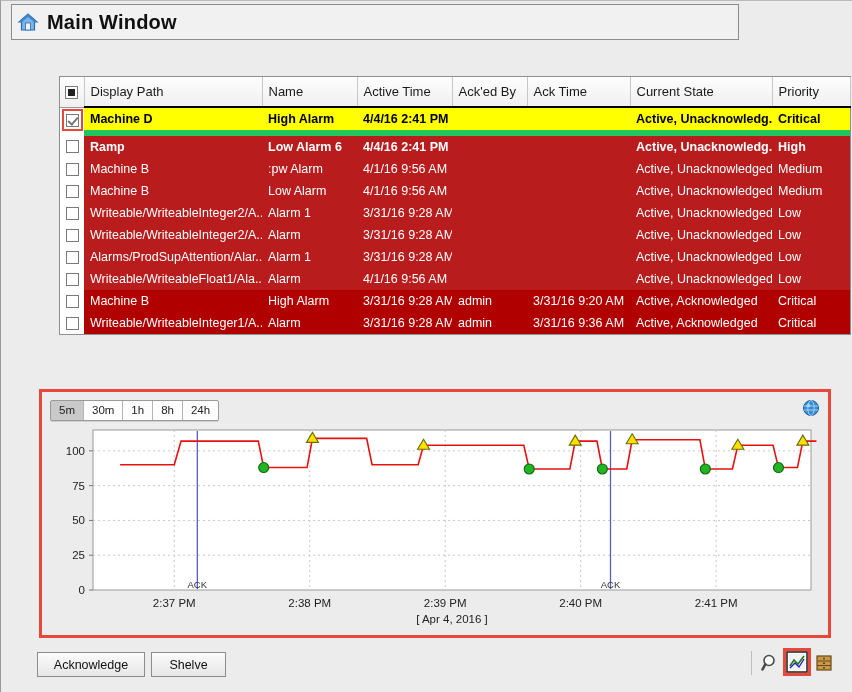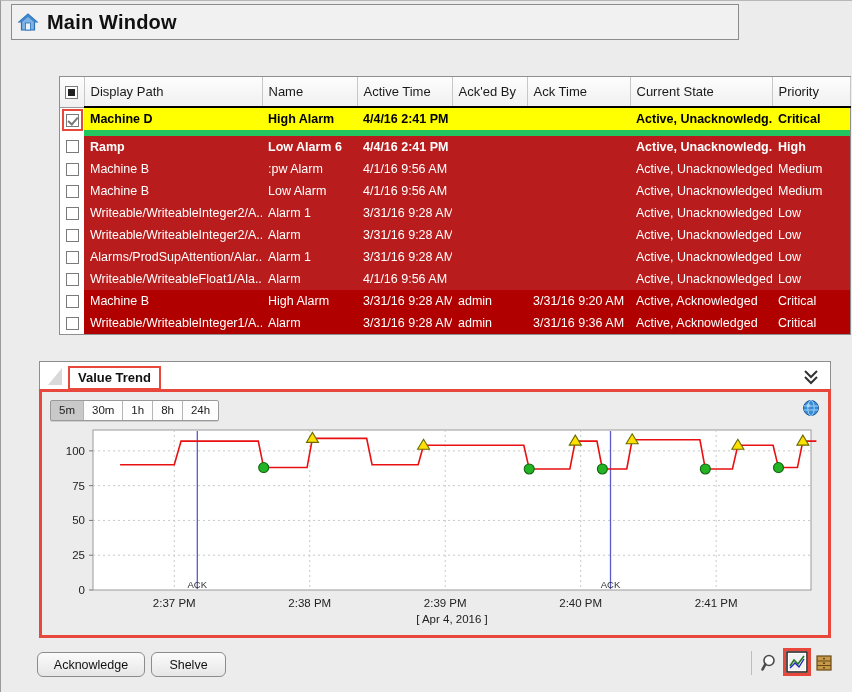--- a/index.html
+++ b/index.html
@@ -170,21 +170,21 @@
     width: 772px; height: 200px;
   }
   .chart-svg { display: block; }
 
   
   .btn {
     position: absolute;
     height: 25px;
     background: linear-gradient(#fbfbfb,#e6e6e6);
     border: 1px solid #8c8c8c;
-    border-radius: 6px;
+    border-radius: 0;
     font-size: 12.5px; color: #111;
     display: flex; align-items: center; justify-content: center;
     box-sizing: border-box;
     text-align: right;
   }
   #btn-ack { left: 36px; top: 651px; width: 108px; }
   #btn-shelve { left: 150px; top: 651px; width: 75px; }
 
   .tool-sep {
     position: absolute; left: 750px; top: 650px;
@@ -341,32 +341,20 @@
             <td>3/31/16 9:28 AM</td>
             <td>admin</td>
             <td>3/31/16 9:36 AM</td>
             <td>Active, Acknowledged</td>
             <td>Critical</td>
           </tr>
         </tbody>
     </table>
   </div>
 
-  <div class="tabstrip">
-    <span class="tab-notch"></span>
-    <div class="tab">
-      <span>Value Trend</span>
-    </div>
-    <span class="chevrons">
-      <svg width="18" height="20" viewBox="0 0 18 20">
-        <path d="M3 5 L9 11 L15 5" fill="none" stroke="#333" stroke-width="2"></path>
-        <path d="M3 11 L9 17 L15 11" fill="none" stroke="#333" stroke-width="2"></path>
-      </svg>
-    </span>
-  </div>
 
   <div class="trend-panel">
     <div class="range-group">
       <div class="range-btn active">5m</div>
       <div class="range-btn">30m</div>
       <div class="range-btn">1h</div>
       <div class="range-btn">8h</div>
       <div class="range-btn">24h</div>
     </div>
 

